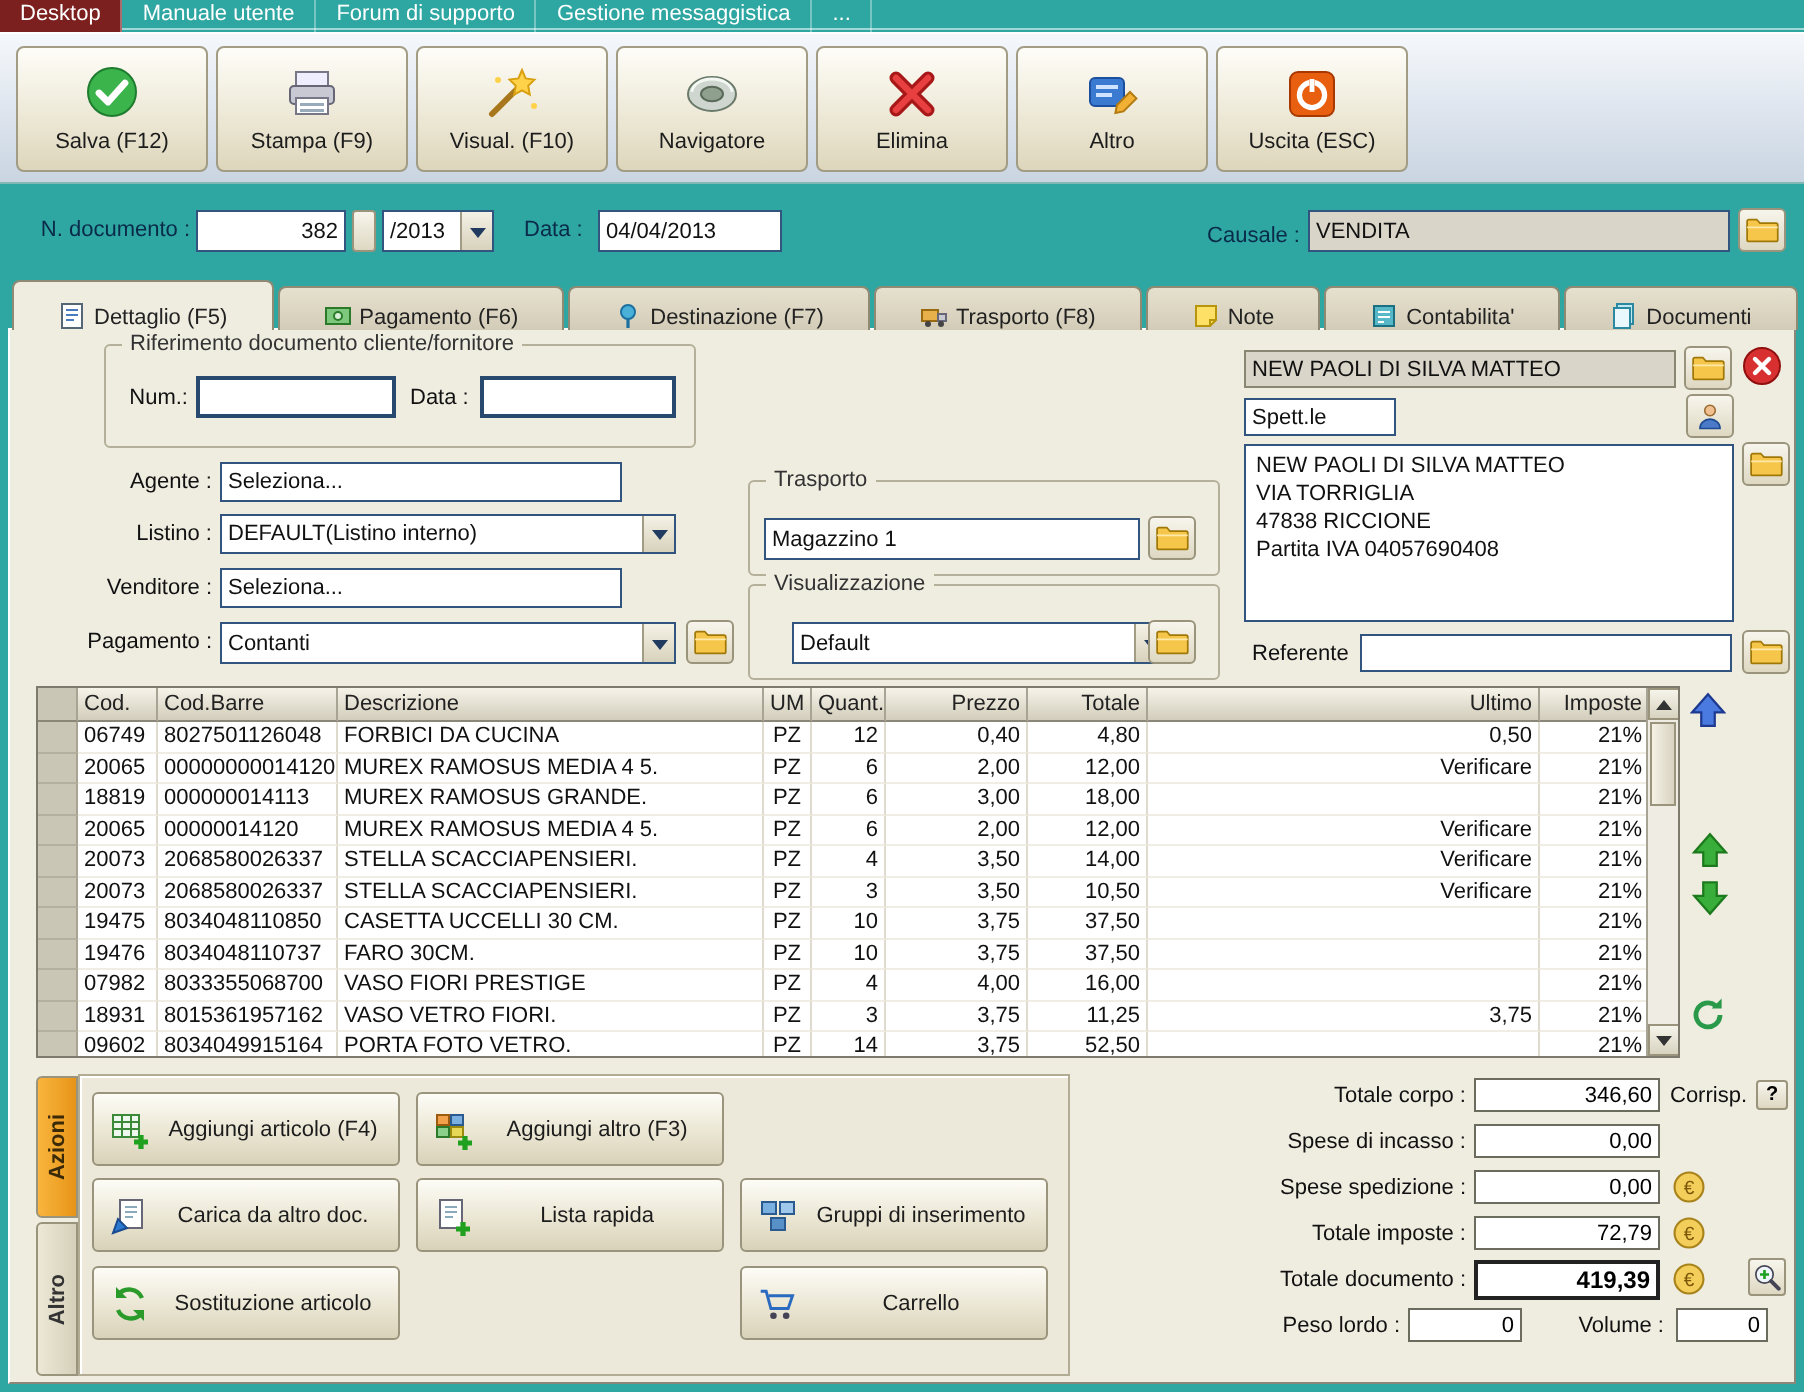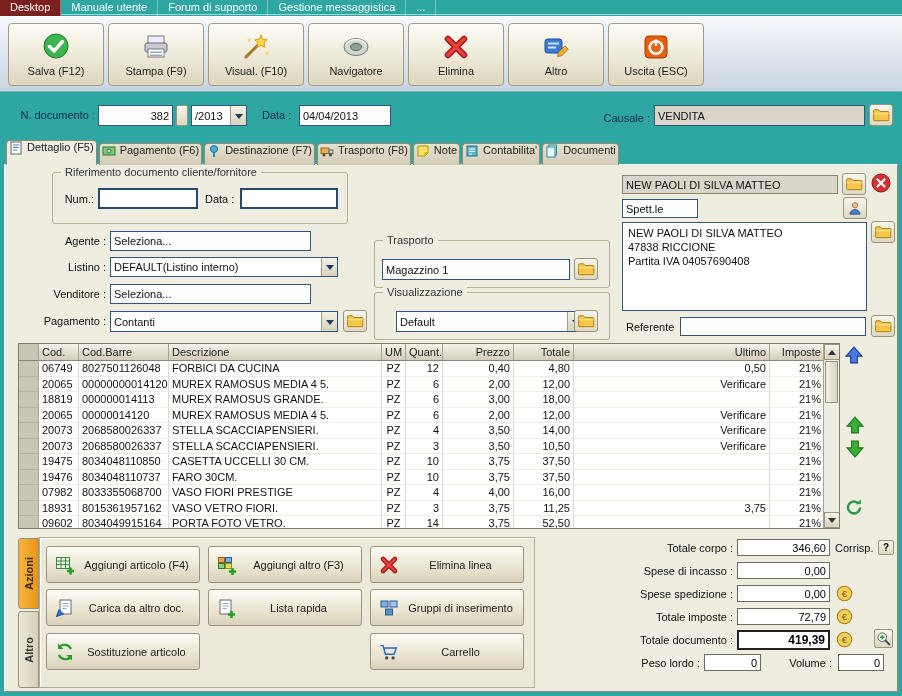--- a/index.html
+++ b/index.html
@@ -27,21 +27,21 @@
 .dd{position:absolute;background:#fff;border:1px solid #31557f;display:flex;align-items:center;padding-left:3px;font-size:11px;cursor:pointer}
 .dd .ddtxt{flex:1;overflow:hidden;white-space:nowrap}
 .dd .arrow{width:16px;align-self:stretch;background:linear-gradient(180deg,#f4f1e6,#d8d2bc);border-left:1px solid #a29c84;display:flex;align-items:center;justify-content:center}
 .dd .arrow::after{content:"";border:4px solid transparent;border-top:5px solid #203a60;margin-top:5px}
 .icon-btn{position:absolute;width:24px;height:22px;background:linear-gradient(180deg,#f7f5ec,#ded8c2);border:1px solid #9a947c;border-radius:3px;display:flex;align-items:center;justify-content:center;cursor:pointer;padding:0}
 .icon-btn svg{width:18px;height:14px}
 .round-btn{position:absolute;width:20px;height:20px;border:none;background:transparent;cursor:pointer;padding:0}
 .round-btn svg{width:20px;height:20px}
 
 .tabstrip{position:absolute;left:6px;top:140px;height:25px;display:flex;align-items:flex-end;gap:2px;z-index:3}
-.tab{display:flex;align-items:flex-start;gap:4px;height:22px;padding:0 2px;background:linear-gradient(180deg,#e6e1cf,#d2ccb7);border:1px solid #8f8a74;border-bottom:none;border-radius:4px 4px 0 0;color:#222;cursor:pointer;white-space:nowrap}
+.tab{display:flex;align-items:flex-end;gap:4px;height:22px;padding:0 22px;background:linear-gradient(180deg,#e6e1cf,#d2ccb7);border:1px solid #8f8a74;border-bottom:none;border-radius:4px 4px 0 0;color:#222;cursor:pointer;white-space:nowrap}
 .tab.active{height:25px;background:#efece0}
 .tab svg{width:14px;height:14px}
 
 .panel{position:absolute;left:4px;top:164px;width:894px;height:528px;background:#efece0;border:1px solid #fff;border-right-color:#8a8678;border-bottom-color:#8a8678;z-index:1}
 .gbox{position:absolute;border:1px solid #b5b09a;border-radius:3px;z-index:2}
 .gtitle{position:absolute;top:-7px;left:8px;background:#efece0;padding:0 4px;font-size:11px;color:#333;white-space:nowrap}
 .addr{position:absolute;background:#fff;border:1px solid #31557f;padding:3px 5px;line-height:14px;font-size:11px;z-index:2}
 .addr div{white-space:nowrap}
 
 .tablewrap{position:absolute;left:18px;top:343px;width:822px;height:186px;border:1px solid #7e7a6c;background:#fff;overflow:hidden;z-index:2}
@@ -334,20 +334,21 @@
       <span class="ic">
         <svg viewBox="0 0 20 18">
           <circle cx="10" cy="5.5" r="3.4" fill="#f0c090" stroke="#9a6a30"></circle>
           <path d="M3.5 17 a6.5 6 0 0 1 13 0z" fill="#4a7ac8" stroke="#1d4a90"></path>
         </svg>
       </span>
     </button>
 
   <div class="addr" style="left:622px;top:222px;width:245px;height:89px">
     <div>NEW PAOLI DI SILVA MATTEO</div>
+    <div>VIA TORRIGLIA</div>
     <div>47838 RICCIONE</div>
     <div>Partita IVA 04057690408</div>
   </div>
   <button class="icon-btn" style="left:871px;top:221px;z-index:2">
       <span class="ic">
         <svg viewBox="0 0 20 16">
           <path d="M1.5 5 v-2 a1 1 0 0 1 1-1 h4.5 l1.8 2 h9.2 a1 1 0 0 1 1 1 v8.5 a1 1 0 0 1 -1 1 h-15.5 a1 1 0 0 1 -1-1z" fill="#f6c64a" stroke="#a07808"></path>
           <path d="M1.5 6.5 h17.5" fill="none" stroke="#ffe9a8"></path>
         </svg>
       </span>
@@ -615,29 +616,20 @@
         <svg viewBox="0 0 20 20">
           <rect x="1.5" y="2.5" width="6" height="5" fill="#f2a04a" stroke="#9a5a10"></rect>
           <rect x="8.5" y="2.5" width="6" height="5" fill="#7ab0e0" stroke="#2a5a90"></rect>
           <rect x="1.5" y="8.5" width="6" height="5" fill="#8ad08a" stroke="#2a7a2a"></rect>
           <rect x="8.5" y="8.5" width="6" height="5" fill="#e8d858" stroke="#9a8a10"></rect>
           <path d="M12 16.5h7M15.5 13v7" stroke="#1fa01f" stroke-width="2.6"></path>
         </svg>
       </span>
       <span class="albl">Aggiungi altro (F3)</span>
     </div>
-    <div class="act-btn" style="left: 370px; top: 546px;">
-      <span class="ic">
-        <svg viewBox="0 0 20 20">
-          <path d="M4 4 L16 16 M16 4 L4 16" stroke="#a81818" stroke-width="4.6" stroke-linecap="round"></path>
-          <path d="M4 4 L16 16 M16 4 L4 16" stroke="#e84040" stroke-width="2.2" stroke-linecap="round"></path>
-        </svg>
-      </span>
-      <span class="albl">Elimina linea</span>
-    </div>
     <div class="act-btn" style="left: 46px; top: 589px;">
       <span class="ic">
         <svg viewBox="0 0 20 20">
           <rect x="5" y="2" width="11" height="14" fill="#fff" stroke="#667"></rect>
           <path d="M7.5 5.5h6M7.5 8h6M7.5 10.5h4" stroke="#8ab" stroke-width="1"></path>
           <path d="M1.5 18.5 l7-2.5 -4.5-4.5z" fill="#2a7ad0" stroke="#1a4a90"></path>
         </svg>
       </span>
       <span class="albl">Carica da altro doc.</span>
     </div>

